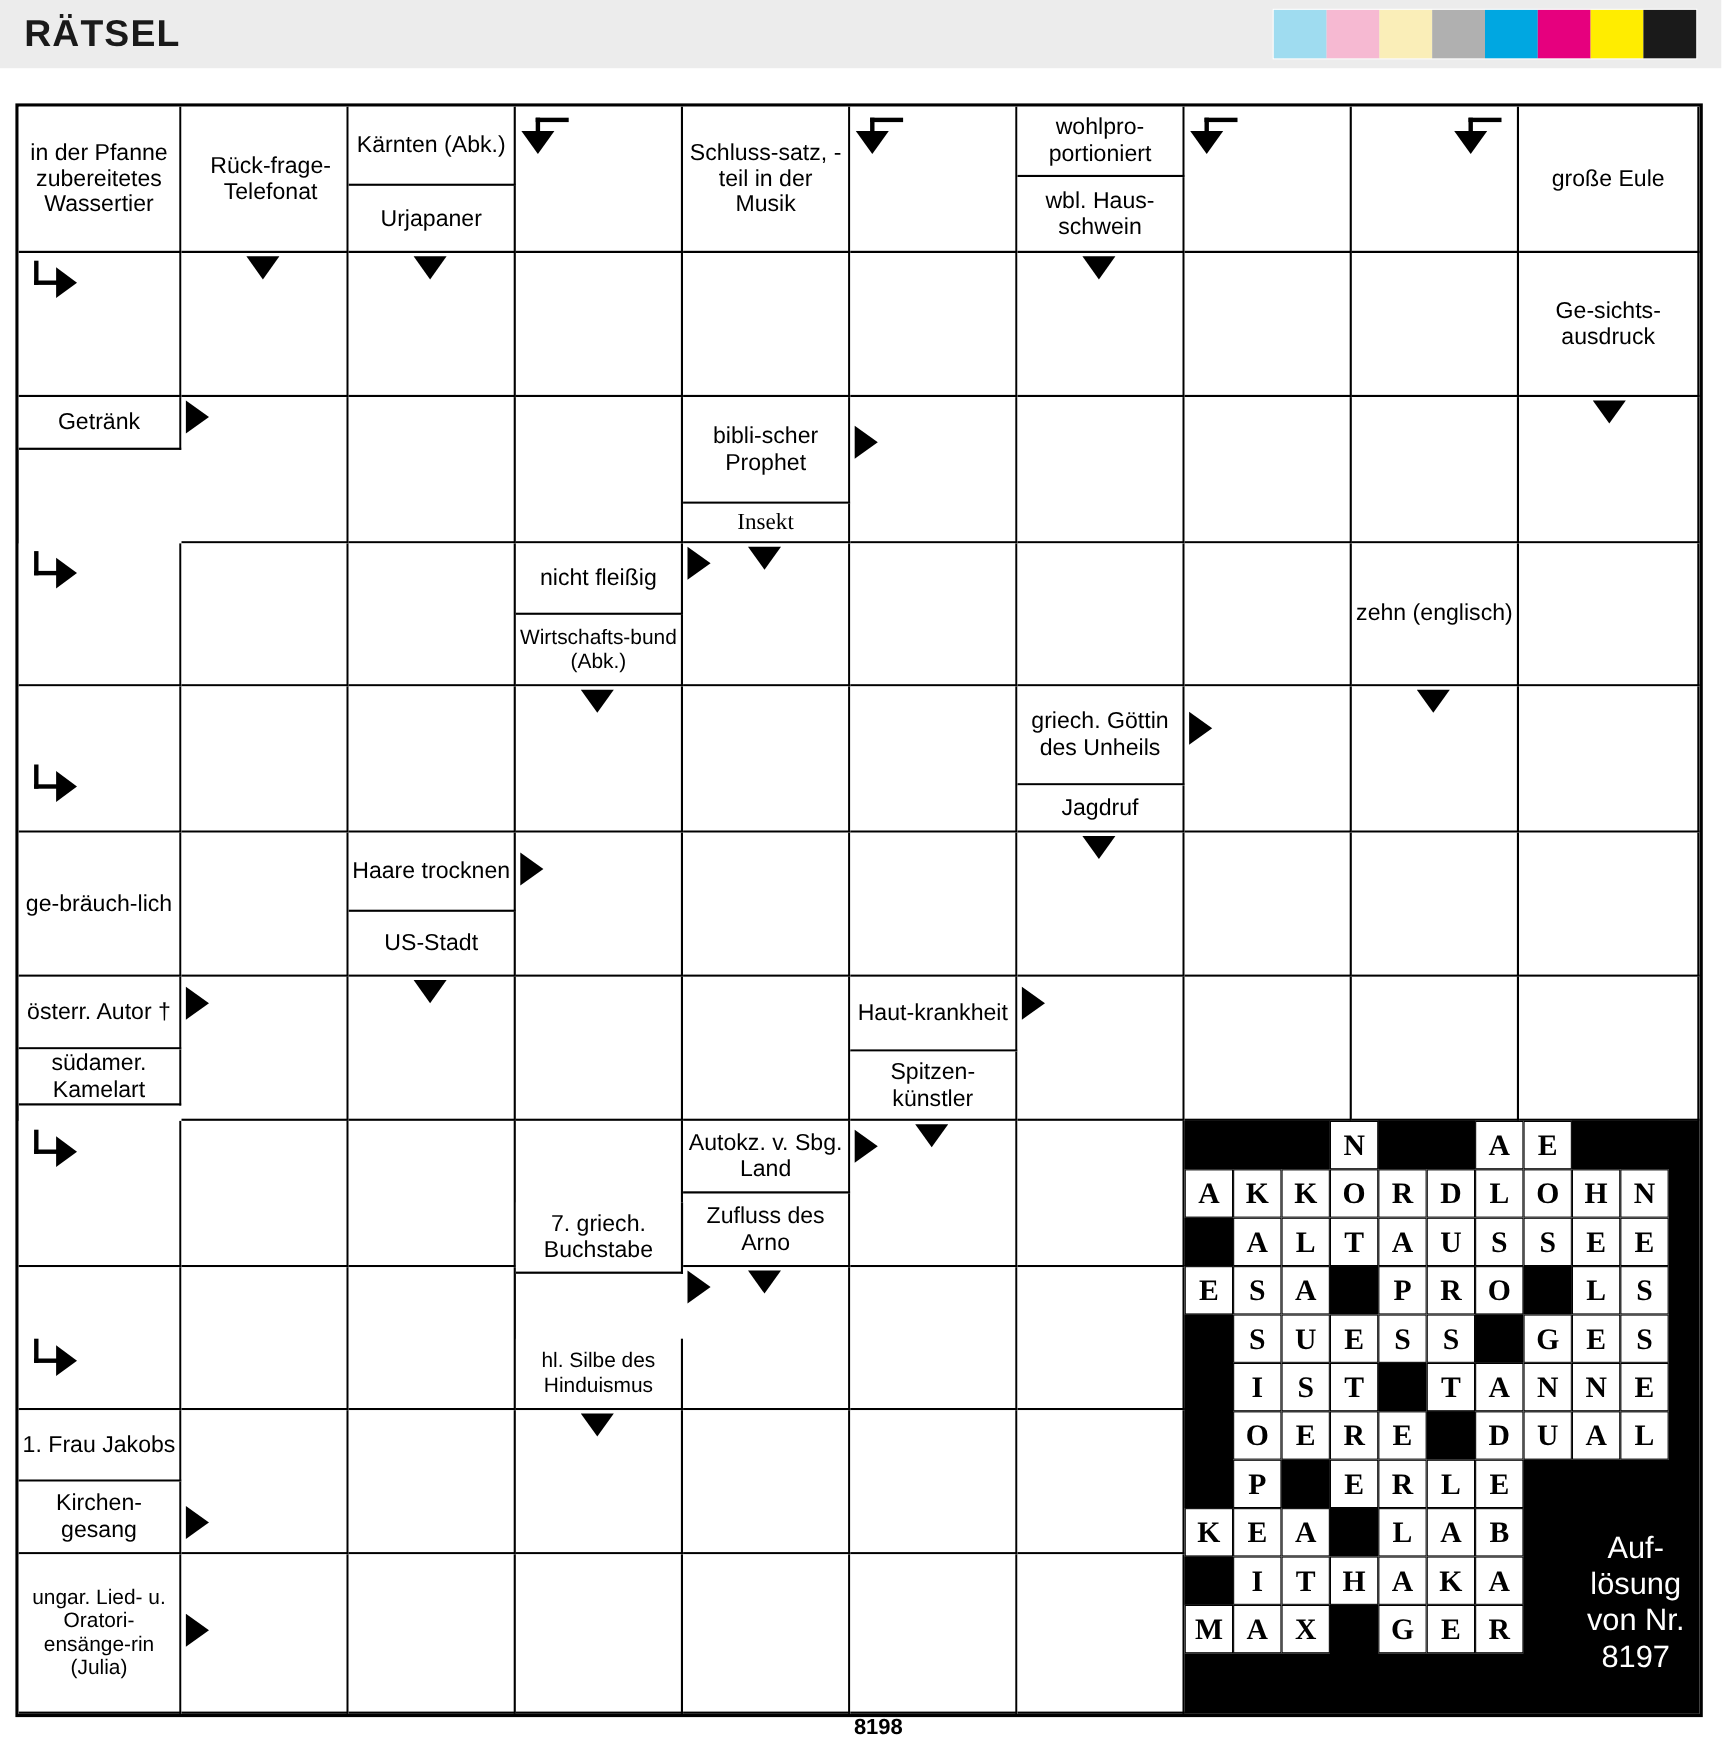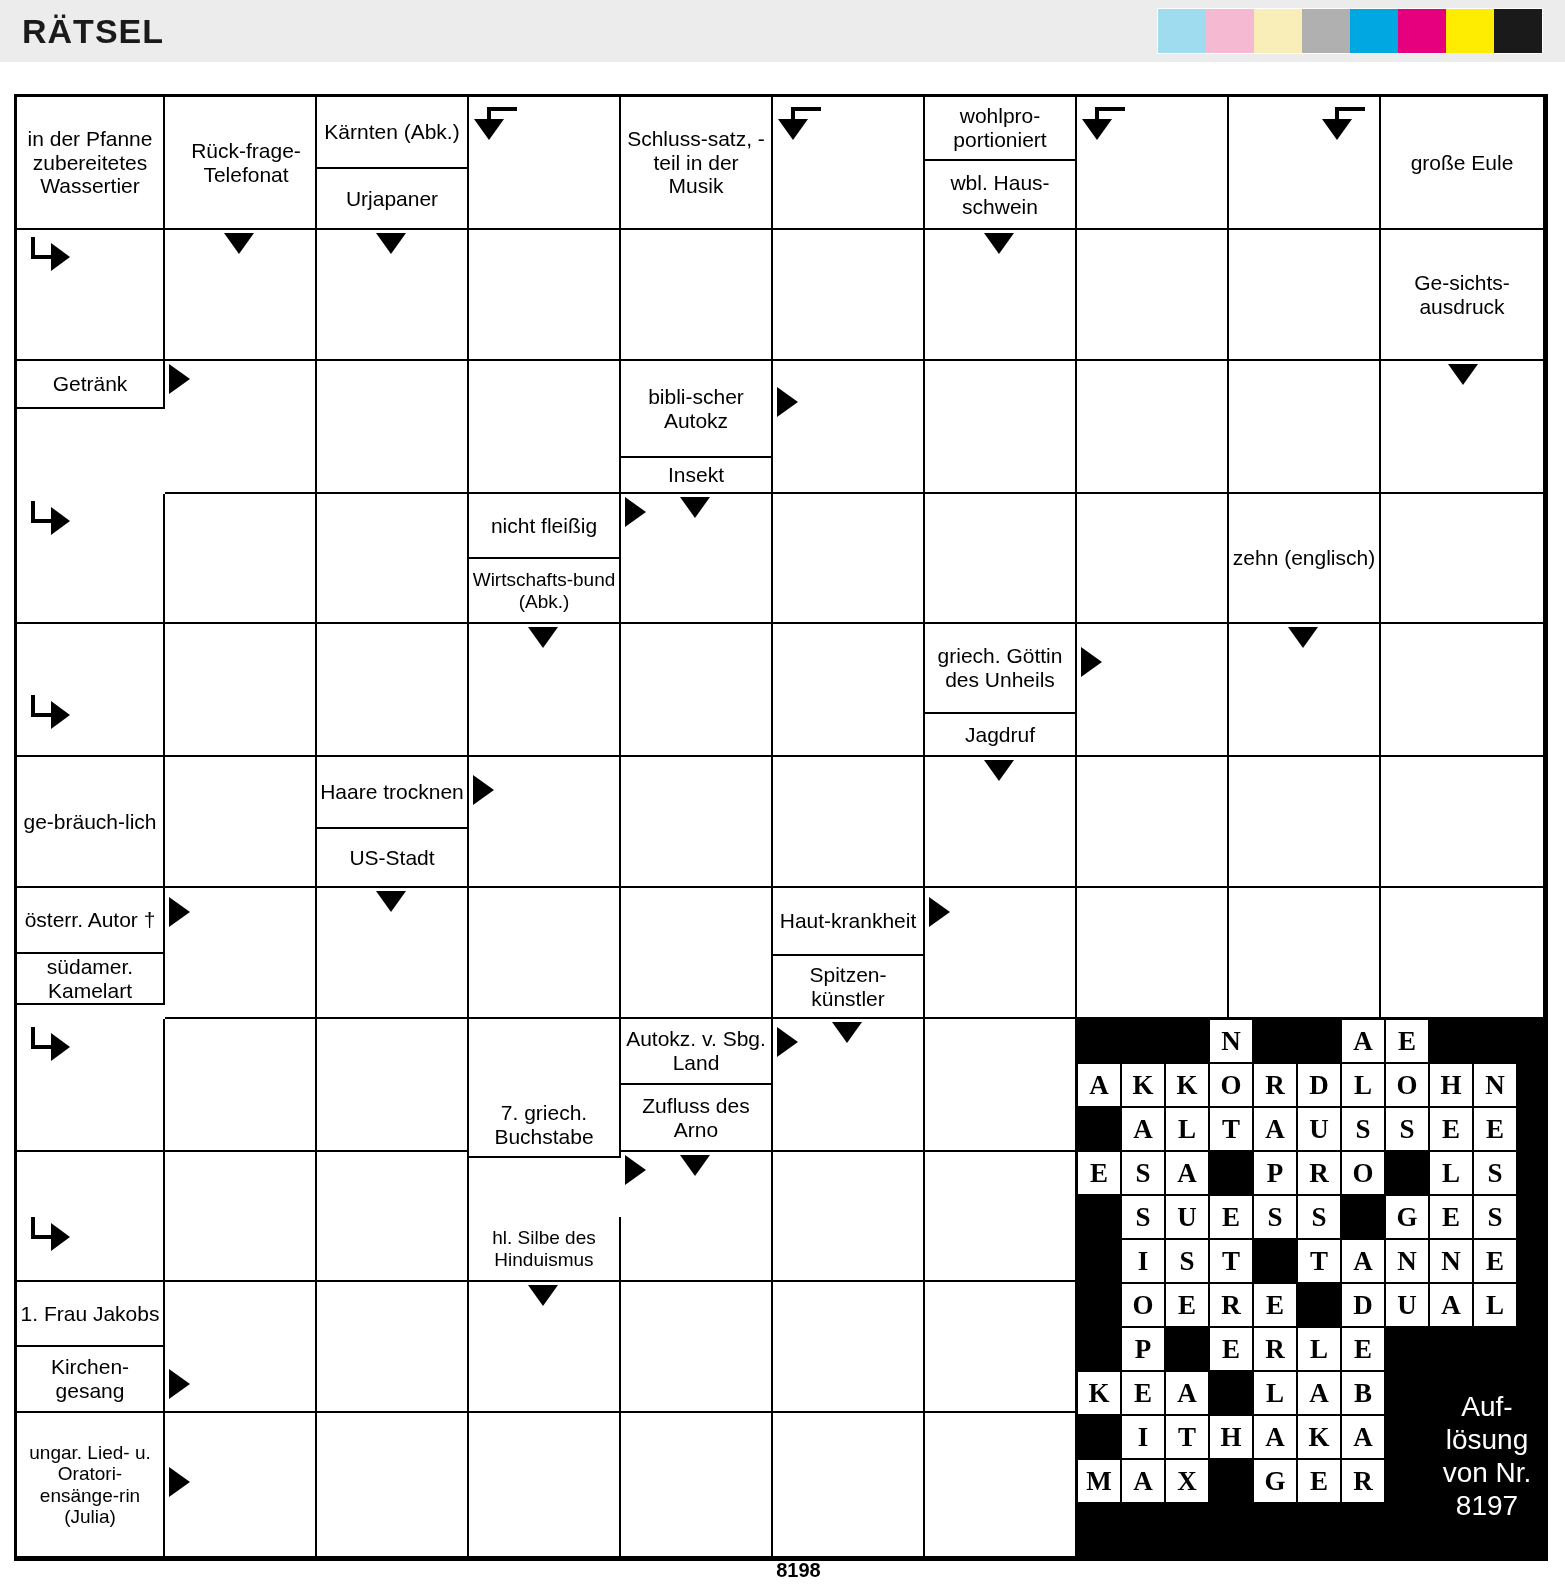--- a/index.html
+++ b/index.html
@@ -268,22 +268,22 @@
       <div class="head"></div>
   </div>
   <div class="arr arr-down" style="left:207px; top:136px;"></div>
   <div class="arr arr-down" style="left:359px; top:136px;"></div>
   <div class="arr arr-down" style="left:967px; top:136px;"></div>
 
   <div class="clue" style="left:0px;  top:264px; width:148px; height:48px;">Getränk</div>
   <div class="cell" style="left:148px;top:264px; width:152px; height:133px;"></div>
   <div class="cell" style="left:300px;top:264px; width:152px; height:133px;"></div>
   <div class="cell" style="left:452px;top:264px; width:152px; height:133px;"></div>
-  <div class="clue" style="left:604px;top:264px; width:152px; height:97px;">bibli-scher Autokz</div>
-  <div class="clue" style="left:604px;top:361px; width:152px; height:36px;">Insekt</div>
+  <div class="clue" style="left:604px;top:264px; width:152px; height:97px;">bibli-scher Prophet</div>
+  <div class="clue" style="left:604px;top:361px; width:152px; height:36px;font-family:Liberation Serif, serif;">Insekt</div>
   <div class="cell" style="left:756px;top:264px; width:152px; height:133px;"></div>
   <div class="cell" style="left:908px;top:264px; width:152px; height:133px;"></div>
   <div class="cell" style="left:1060px;top:264px;width:152px; height:133px;"></div>
   <div class="cell" style="left:1212px;top:264px;width:152px; height:133px;"></div>
   <div class="cell" style="left:1364px;top:264px;width:164px; height:133px;"></div>
 
   <div class="arr arr-right" style="left:152px; top:267px;"></div>
   <div class="arr arr-right" style="left:760px; top:290px;"></div>
   <div class="arr arr-down" style="left:1431px; top:267px;"></div>
 

